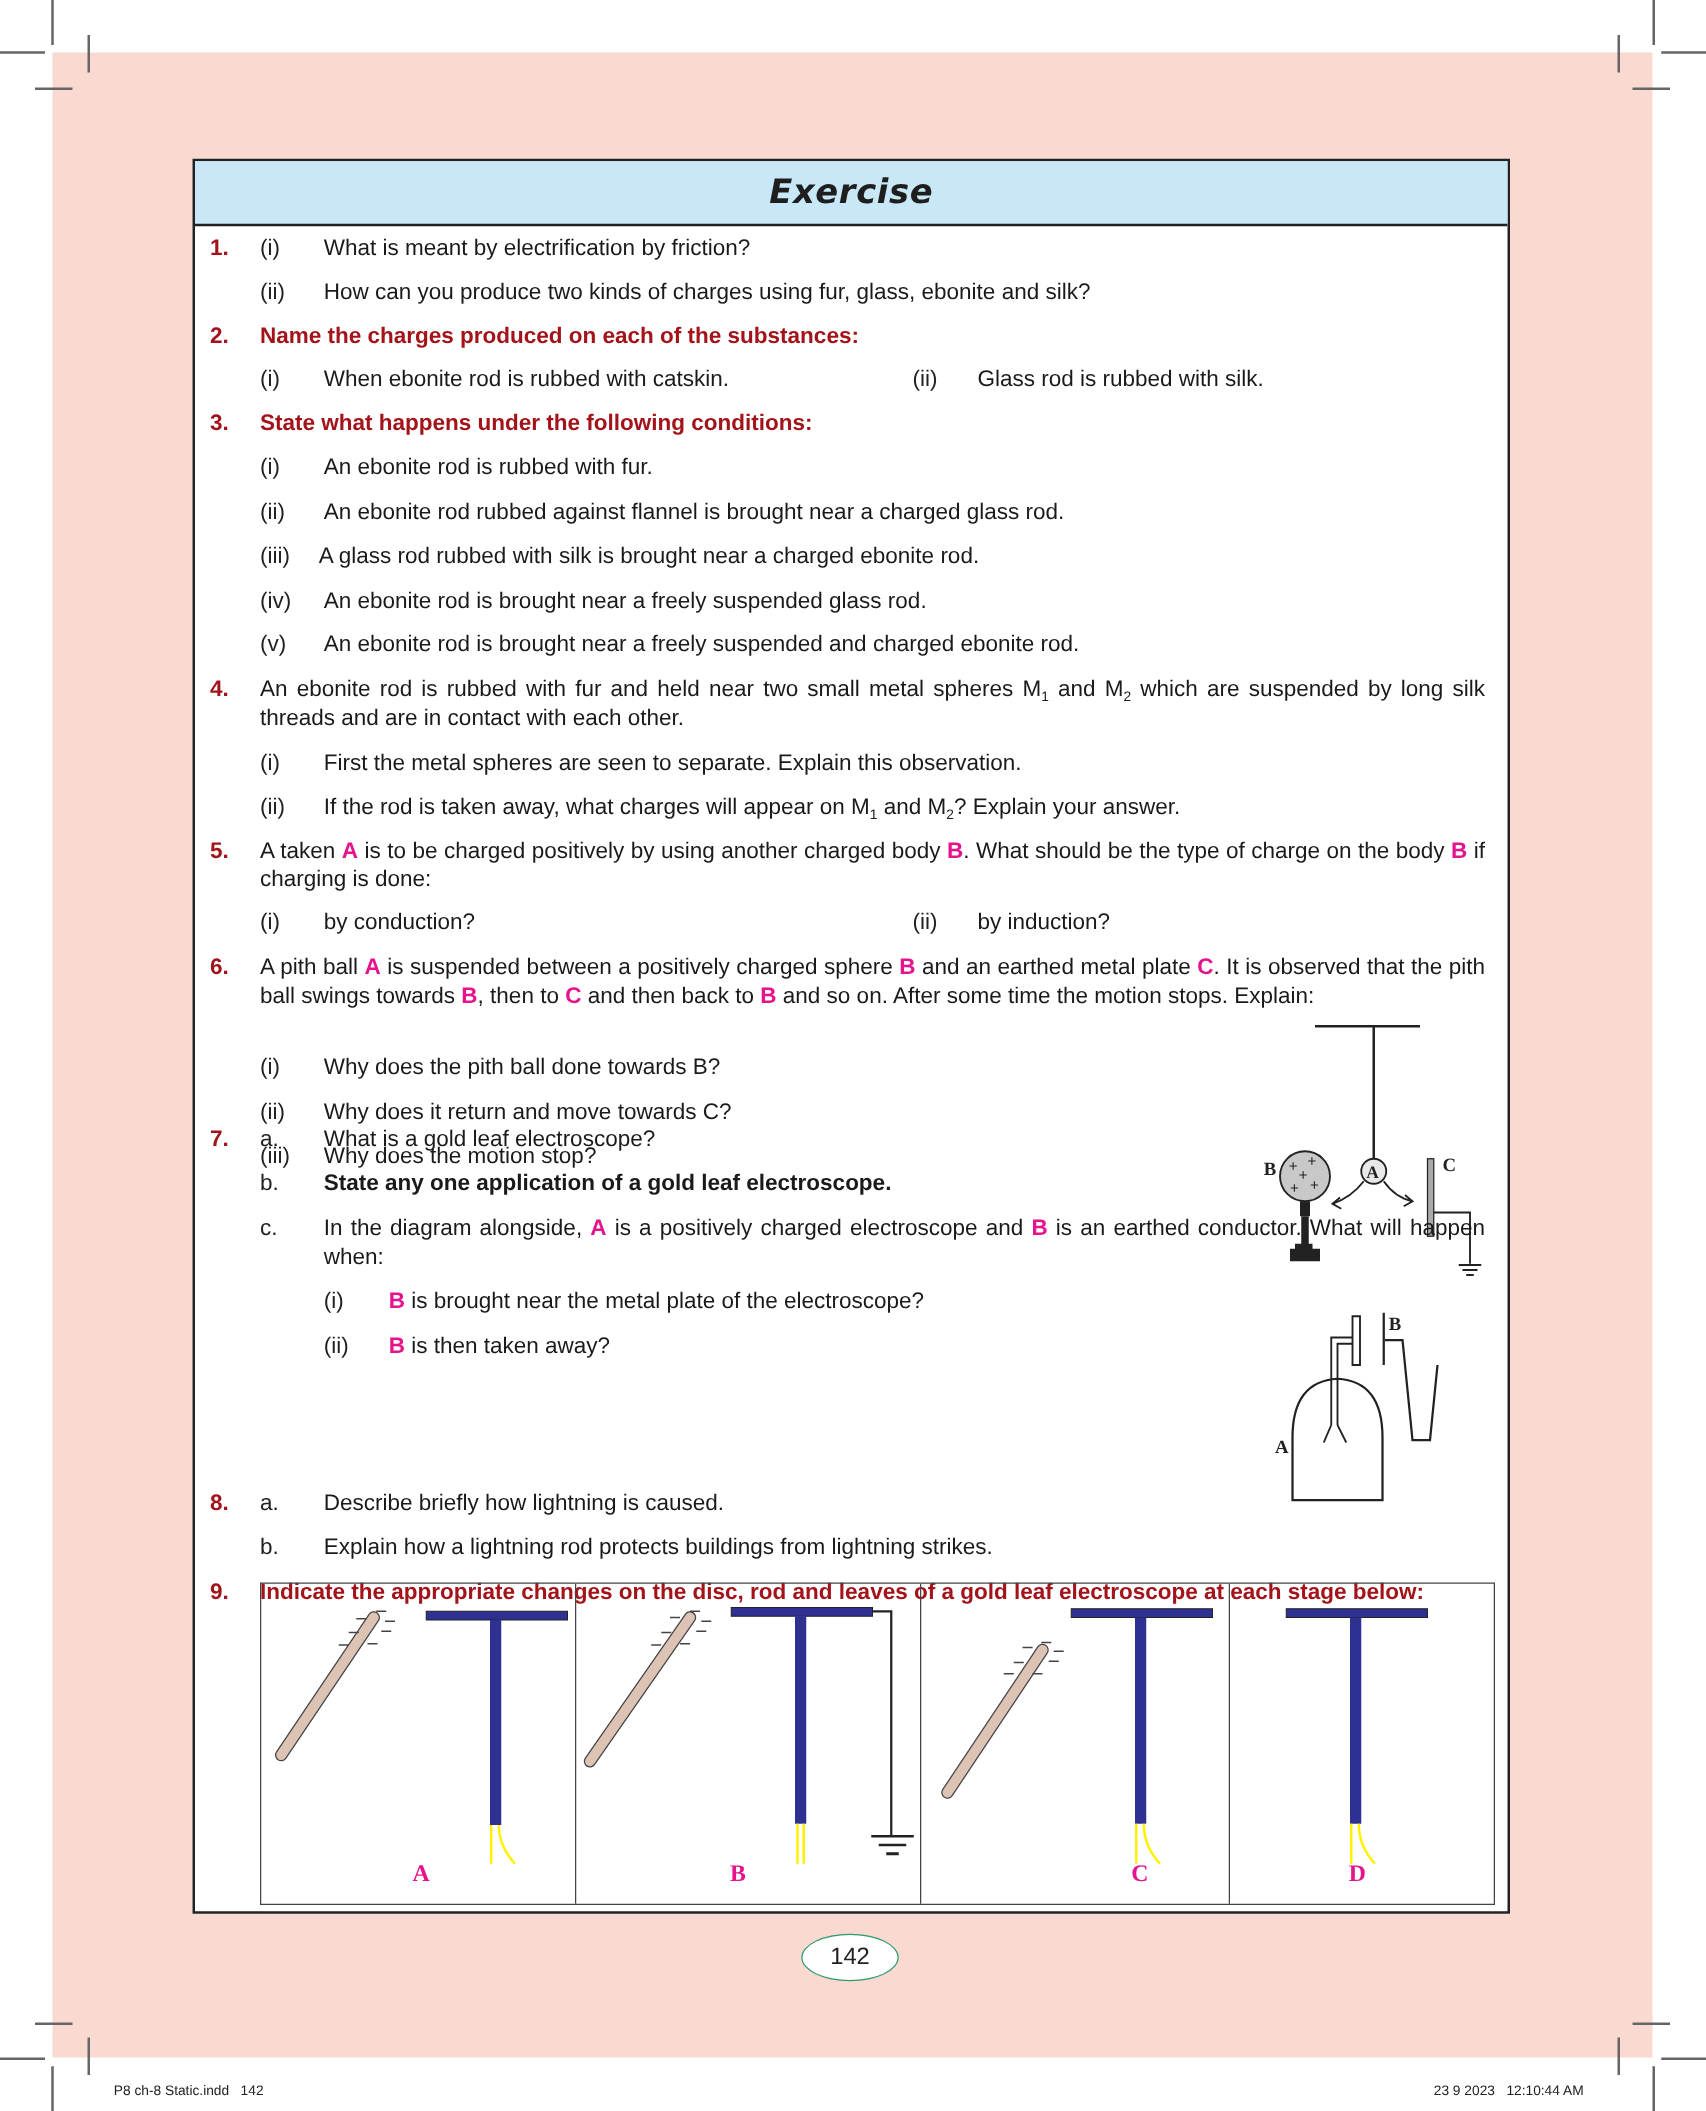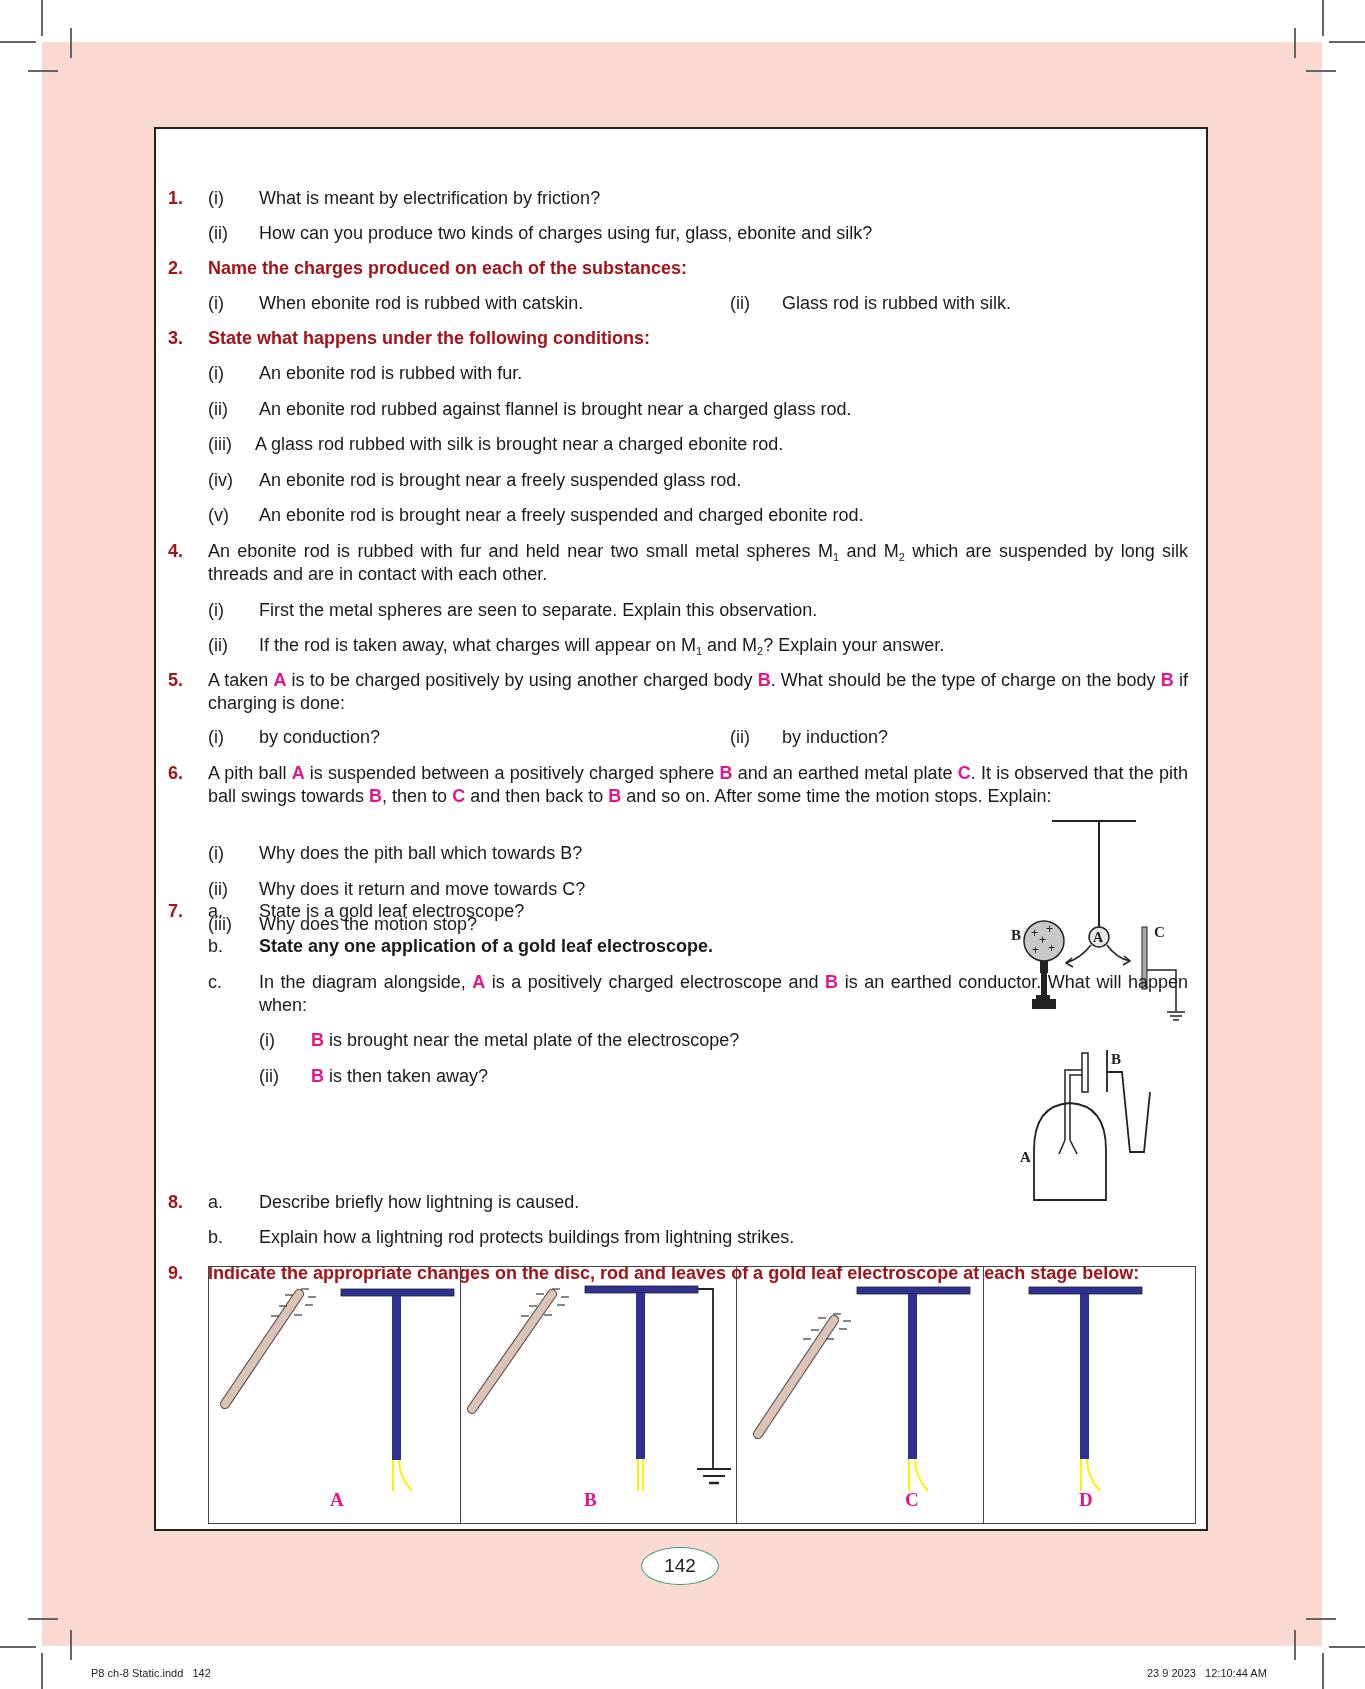--- a/index.html
+++ b/index.html
@@ -45,20 +45,23 @@
 <div class="crop" style="left:28px;top:1618px;width:30px;height:1.5px;"></div>
 <div class="crop" style="left:0;top:1646px;width:36px;height:1.5px;"></div>
 <div class="crop" style="left:70px;top:1630px;width:1.5px;height:30px;"></div>
 <div class="crop" style="left:41px;top:1653px;width:1.5px;height:36px;"></div>
 <div class="crop" style="left:1306px;top:1618px;width:30px;height:1.5px;"></div>
 <div class="crop" style="left:1329px;top:1646px;width:36px;height:1.5px;"></div>
 <div class="crop" style="left:1294px;top:1630px;width:1.5px;height:30px;"></div>
 <div class="crop" style="left:1322px;top:1653px;width:1.5px;height:36px;"></div>
 
 <div class="frame">
+  <div class="header">
+    <span>Exercise</span>
+  </div>
 
   <div class="q" style="left:0;top:58px;width:1050px;">
     <span class="num" style="top:0;">1.</span>
     <span class="lbl" style="left:52px;top:0;">(i)</span>
     <span class="txt" style="left:103px;top:0;text-align:center;">What is meant by electrification by friction?</span>
     <span class="lbl" style="left:52px;top:35px;">(ii)</span>
     <span class="txt" style="left:103px;top:35px;">How can you produce two kinds of charges using fur, glass, ebonite and silk?</span>
   </div>
 
   <div class="q" style="left:0;top:128px;width:1050px;">
@@ -106,21 +109,21 @@
     <span class="lbl" style="left:574px;top:57px;">(ii)</span>
     <span class="txt" style="left:626px;top:57px;">by induction?</span>
   </div>
 
   <div class="q" style="left:0;top:633px;width:1050px;">
     <span class="num" style="top:0;">6.</span>
     <div class="txt just" style="left:52px;top:0;width:980px;">
       <span>A pith ball </span><span class="pink">A</span><span> is suspended between a positively charged sphere </span><span class="pink">B</span><span> and an earthed metal plate </span><span class="pink">C</span><span>. It is observed that the pith ball swings towards </span><span class="pink">B</span><span>, then to </span><span class="pink">C</span><span> and then back to </span><span class="pink">B</span><span> and so on. After some time the motion stops. Explain:</span>
     </div>
     <span class="lbl" style="left:52px;top:80px;">(i)</span>
-    <span class="txt" style="left:103px;top:80px;">Why does the pith ball which towards B?</span>
+    <span class="txt" style="left:103px;top:80px;">Why does the pith ball done towards B?</span>
     <span class="lbl" style="left:52px;top:116px;">(ii)</span>
     <span class="txt" style="left:103px;top:116px;">Why does it return and move towards C?</span>
     <span class="lbl" style="left:52px;top:151px;">(iii)</span>
     <span class="txt" style="left:103px;top:151px;text-align:center;">Why does the motion stop?</span>
   </div>
 
   <svg style="position:absolute;left:840px;top:684px;" width="200" height="210" viewBox="0 0 200 210">
     <line x1="56" y1="8" x2="140" y2="8" stroke="#222" stroke-width="2"></line>
     <line x1="103" y1="8" x2="103" y2="114" stroke="#222" stroke-width="2"></line>
     <circle cx="103" cy="124" r="10" fill="#e8e8e8" stroke="#222" stroke-width="1.5"></circle>
@@ -144,21 +147,21 @@
     <text x="158" y="124" font-family="Liberation Serif, serif" font-weight="bold" font-size="15" fill="#222">C</text>
     <polyline points="151,157 180,157 180,198" fill="none" stroke="#222" stroke-width="1.5"></polyline>
     <line x1="171" y1="199" x2="189" y2="199" stroke="#222" stroke-width="1.5"></line>
     <line x1="174" y1="203" x2="186" y2="203" stroke="#222" stroke-width="1.5"></line>
     <line x1="177" y1="207" x2="183" y2="207" stroke="#222" stroke-width="1.5"></line>
   </svg>
 
   <div class="q" style="left:0;top:771px;width:1050px;">
     <span class="num" style="top:0;">7.</span>
     <span class="lbl" style="left:52px;top:0;">a.</span>
-    <span class="txt" style="left:103px;top:0;">State is a gold leaf electroscope?</span>
+    <span class="txt" style="left:103px;top:0;">What is a gold leaf electroscope?</span>
     <span class="lbl" style="left:52px;top:35px;">b.</span>
     <span class="txt" style="left:103px;top:35px;font-weight:bold;">State any one application of a gold leaf electroscope.</span>
     <span class="lbl" style="left:52px;top:71px;">c.</span>
     <div class="txt just" style="left:103px;top:71px;width:929px;">
       <span>In the diagram alongside, </span><span class="pink">A</span><span> is a positively charged electroscope and </span><span class="pink">B</span><span> is an earthed conductor. What will happen when:</span>
     </div>
     <span class="lbl" style="left:103px;top:129px;">(i)</span>
     <span class="txt" style="left:155px;top:129px;"><span class="pink">B</span><span> is brought near the metal plate of the electroscope?</span></span>
     <span class="lbl" style="left:103px;top:165px;">(ii)</span>
     <span class="txt" style="left:155px;top:165px;"><span class="pink">B</span><span> is then taken away?</span></span>

